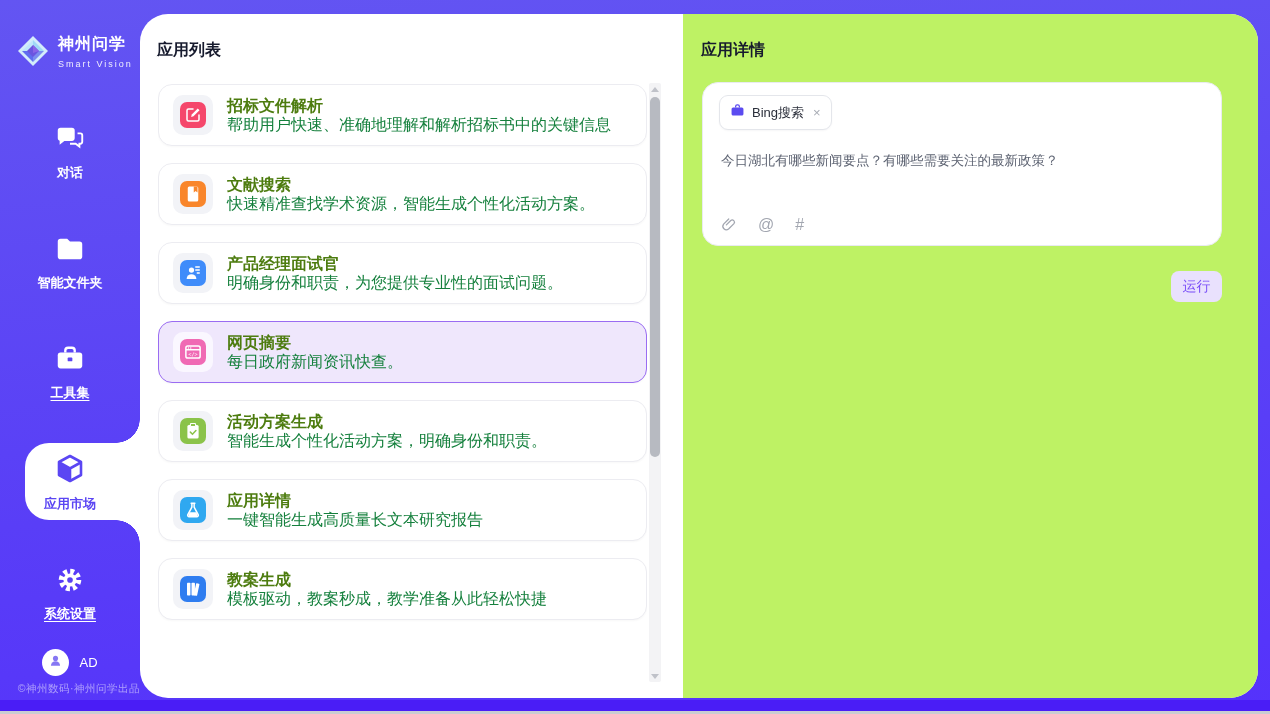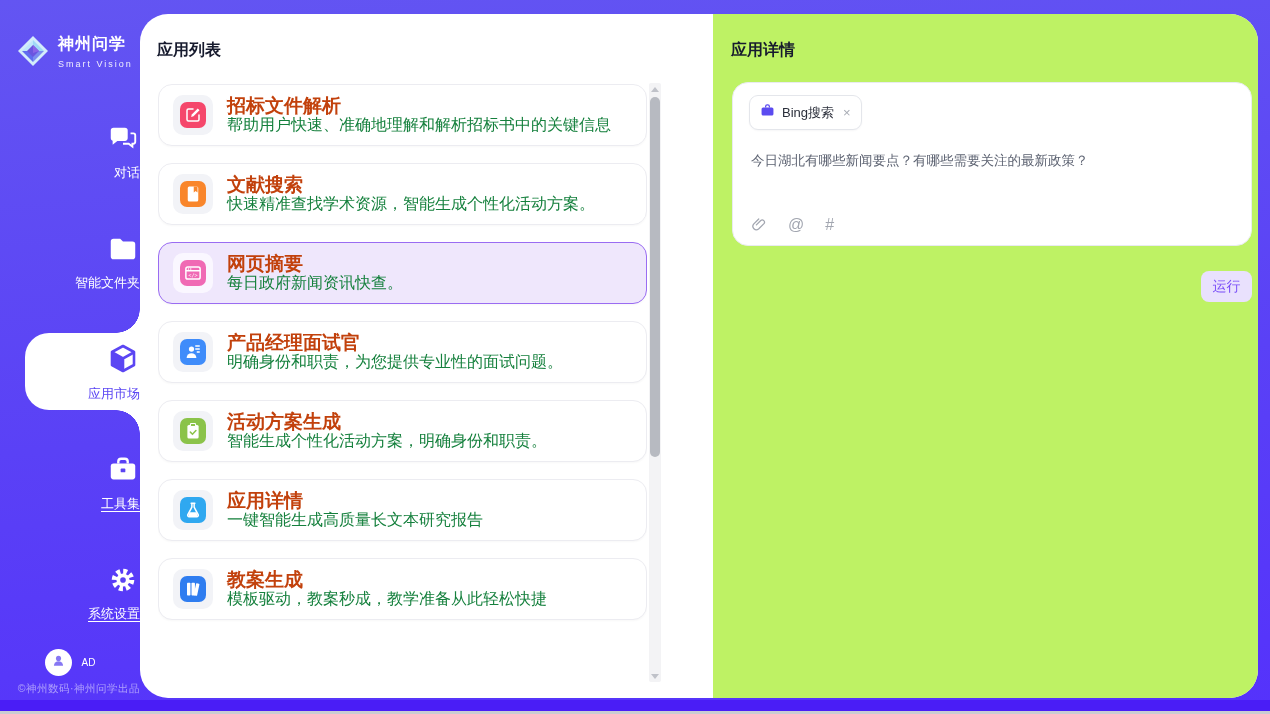--- a/index.html
+++ b/index.html
@@ -9,57 +9,57 @@
   
   .bottom-blue{position:absolute;left:0;right:0;bottom:3px;height:11px;background:#4a1df6;}
   .bottom-gray{position:absolute;left:0;right:0;bottom:0;height:3px;background:#caccd2;}
 
   
   .sidebar{position:absolute;left:0;top:0;width:140px;bottom:14px;z-index:2;}
   .logo{display:flex;align-items:center;gap:8px;margin:34px 0 0 16px;justify-content:center;}
   .logo-text .cn{color:#fff;font-weight:bold;font-size:16px;letter-spacing:1px;line-height:18px;}
   .logo-text .en{color:rgba(255,255,255,.9);font-size:9px;letter-spacing:2px;line-height:11px;}
   .nav{margin-top:41px;}
-  .nav-item{position:relative;width:140px;text-align:right;padding:9px 0 7px;margin-bottom:34px;cursor:pointer;}
+  .nav-item{position:relative;width:140px;text-align:center;padding:9px 0 7px;margin-bottom:34px;cursor:pointer;font-weight:bold;}
   .nav-icon{position:relative;z-index:1;display:inline-flex;width:34px;height:34px;align-items:center;justify-content:center;}
   .nav-label{position:relative;z-index:1;display:block;margin-top:5px;font-size:13px;color:#fff;}
   .nav-label.underlined{text-decoration:underline;text-underline-offset:3px;}
   .nav-item.active .nav-label{color:#5b46f3;text-decoration:none;}
   .pill{display:none;}
   .nav-item.active .pill{display:block;position:absolute;left:25px;right:0;top:0;bottom:0;background:#fff;
         border-radius:24px 0 0 24px;z-index:0;}
   .nav-item.active .pill::before{content:"";position:absolute;top:-24px;right:0;width:24px;height:24px;
         background:radial-gradient(circle at 0 0,rgba(0,0,0,0) 23.5px,#fff 24px);}
   .nav-item.active .pill::after{content:"";position:absolute;bottom:-24px;right:0;width:24px;height:24px;
         background:radial-gradient(circle at 0 100%,rgba(0,0,0,0) 23.5px,#fff 24px);}
   .user-row{position:absolute;bottom:24px;left:0;width:140px;display:flex;align-items:center;justify-content:center;gap:10px;}
   .avatar{width:27px;height:27px;border-radius:50%;background:#fff;display:flex;align-items:center;justify-content:center;}
-  .user-name{color:#fff;font-size:10px;}
+  .user-name{color:#fff;font-size:13px;}
   .side-footer{position:absolute;bottom:4px;left:0;width:140px;text-align:right;
         color:rgba(255,255,255,.5);font-size:10.5px;letter-spacing:.5px;}
 
   
   .content{position:absolute;left:140px;top:14px;right:12px;bottom:16px;background:#fff;
-        border-radius:28px;display:flex;overflow:hidden;z-index:1;gap:30px;}
+        border-radius:28px;display:flex;overflow:hidden;z-index:1;}
   .panel-title{font-size:16px;font-weight:bold;color:#171b2e;}
 
   
   .list-panel{position:relative;width:543px;flex:none;}
   .list-panel .panel-title{position:absolute;left:17px;top:26px;}
   .cards{position:absolute;left:18px;top:70px;width:489px;bottom:16px;overflow:hidden;}
   .card{box-sizing:border-box;display:flex;align-items:center;height:62px;margin-bottom:17px;
         padding:0 14px;background:#fff;border:1px solid #ececf1;border-radius:14px;
         box-shadow:0 1px 2px rgba(20,20,40,.03);cursor:pointer;}
   .card.selected{background:#efe7fc;border:1.5px solid #9a6cf2;}
   .icon-box{flex:none;width:40px;height:40px;border-radius:10px;background:#f2f3f7;
         display:flex;align-items:center;justify-content:center;}
   .card.selected .icon-box{background:#faf7ff;}
   .icon-chip{display:flex;width:26px;height:26px;border-radius:7px;align-items:center;justify-content:center;}
   .card-text{margin-left:14px;min-width:0;}
-  .card-title{font-size:19px;font-weight:bold;color:#c2410c;line-height:17px;}
+  .card-title{font-size:16px;font-weight:bold;color:#4d7c0f;line-height:17px;}
   .card-desc{font-size:16px;color:#15803d;line-height:16px;margin-top:3px;white-space:nowrap;}
   
   .scrollbar{position:absolute;left:509px;top:69px;bottom:16px;width:12px;background:#f3f3f5;border-radius:2px;}
   .sb-arrow{position:absolute;left:0;width:12px;height:12px;display:flex;align-items:center;justify-content:center;cursor:pointer;}
   .sb-up{top:0;} .sb-down{bottom:0;}
   .tri-up{width:0;height:0;border-left:4px solid transparent;border-right:4px solid transparent;border-bottom:5px solid #c0c2c9;}
   .tri-down{width:0;height:0;border-left:4px solid transparent;border-right:4px solid transparent;border-top:5px solid #c0c2c9;}
   .sb-thumb{position:absolute;left:1px;top:14px;width:10px;height:360px;background:#b7bac1;border-radius:5px;cursor:pointer;}
 
   
@@ -118,42 +118,42 @@
   <div class="nav-item">
     
     <span class="nav-icon">
             <svg viewBox="0 0 34 34" width="32" height="32">
               <path d="M4 9a3 3 0 0 1 3-3h7l3 3h10a3 3 0 0 1 3 3v13a3 3 0 0 1-3 3H7a3 3 0 0 1-3-3z" fill="#fff"></path>
             </svg>
           </span>
     <span class="nav-label">智能文件夹</span>
   </div>
 
+  <div class="nav-item">
+    
+    <span class="nav-icon">
+            <svg viewBox="0 0 34 34" width="32" height="32">
+              <path d="M12 10V8a3 3 0 0 1 3-3h4a3 3 0 0 1 3 3v2" fill="none" stroke="#fff" stroke-width="2.5"></path>
+              <rect x="4" y="10" width="26" height="17" rx="3" fill="#fff"></rect>
+              <rect x="14.5" y="15.5" width="5" height="4" rx="1" fill="#5b43f2"></rect>
+            </svg>
+          </span>
+    <span class="nav-label underlined">工具集</span>
+  </div>
+
   <div class="nav-item active">
     <span class="pill"></span>
     <span class="nav-icon">
             <svg viewBox="0 0 34 34" width="34" height="34">
               <path d="M17 4l11 6v13l-11 6-11-6V10z" fill="none" stroke="#5b46f3" stroke-width="2.6" stroke-linejoin="round"></path>
               <path d="M6.3 10.5L17 16.4l10.7-5.9M17 16.4V28" fill="none" stroke="#5b46f3" stroke-width="2.6"></path>
               <path d="M6 10.8v11.9l10.6 5.8V16.6z" fill="#5b46f3"></path>
             </svg>
           </span>
     <span class="nav-label">应用市场</span>
-  </div>
-
-  <div class="nav-item">
-    
-    <span class="nav-icon">
-            <svg viewBox="0 0 34 34" width="32" height="32">
-              <path d="M12 10V8a3 3 0 0 1 3-3h4a3 3 0 0 1 3 3v2" fill="none" stroke="#fff" stroke-width="2.5"></path>
-              <rect x="4" y="10" width="26" height="17" rx="3" fill="#fff"></rect>
-              <rect x="14.5" y="15.5" width="5" height="4" rx="1" fill="#5b43f2"></rect>
-            </svg>
-          </span>
-    <span class="nav-label underlined">工具集</span>
   </div>
 
   <div class="nav-item">
     
     <span class="nav-icon">
             <svg viewBox="0 0 34 34" width="32" height="32">
               <circle cx="17" cy="17" r="9" fill="none" stroke="#fff" stroke-width="6" stroke-dasharray="4 3.06"></circle>
               <circle cx="17" cy="17" r="7" fill="#fff"></circle>
               <circle cx="17" cy="17" r="3" fill="#5b43f2"></circle>
             </svg>
@@ -202,51 +202,51 @@
                   <path d="M13 2v8l2.5-2L18 10V2z" fill="currentColor"></path>
                 </svg>
               </span>
     </span>
     <span class="card-text">
       <div class="card-title">文献搜索</div>
       <div class="card-desc">快速精准查找学术资源，智能生成个性化活动方案。</div>
     </span>
   </div>
 
+  <div class="card">
+    <span class="icon-box">
+      <span class="icon-chip" style="background: rgb(63, 140, 250); color: rgb(63, 140, 250);">
+                <svg viewBox="0 0 24 24" width="18" height="18">
+                  <circle cx="10" cy="8" r="3.5" fill="#fff"></circle>
+                  <path d="M3.5 20a6.5 6.5 0 0 1 13 0z" fill="#fff"></path>
+                  <path d="M15 4h6M15 8h6M17 12h4" stroke="#fff" stroke-width="1.8"></path>
+                </svg>
+              </span>
+    </span>
+    <span class="card-text">
+      <div class="card-title">产品经理面试官</div>
+      <div class="card-desc">明确身份和职责，为您提供专业性的面试问题。</div>
+    </span>
+  </div>
+
   <div class="card selected">
     <span class="icon-box">
       <span class="icon-chip" style="background: rgb(240, 106, 180); color: rgb(240, 106, 180);">
                 <svg viewBox="0 0 24 24" width="18" height="18">
                   <rect x="2.5" y="4" width="19" height="16" rx="2.5" fill="none" stroke="#fff" stroke-width="2"></rect>
                   <line x1="2.5" y1="9" x2="21.5" y2="9" stroke="#fff" stroke-width="2"></line>
                   <circle cx="6" cy="6.6" r=".9" fill="#fff"></circle>
                   <circle cx="9" cy="6.6" r=".9" fill="#fff"></circle>
                   <text x="12" y="17.5" font-size="7" font-family="DejaVu Sans Mono, monospace" fill="#fff" text-anchor="middle">&lt;/&gt;</text>
                 </svg>
               </span>
     </span>
     <span class="card-text">
       <div class="card-title">网页摘要</div>
       <div class="card-desc">每日政府新闻资讯快查。</div>
-    </span>
-  </div>
-
-  <div class="card">
-    <span class="icon-box">
-      <span class="icon-chip" style="background: rgb(63, 140, 250); color: rgb(63, 140, 250);">
-                <svg viewBox="0 0 24 24" width="18" height="18">
-                  <circle cx="10" cy="8" r="3.5" fill="#fff"></circle>
-                  <path d="M3.5 20a6.5 6.5 0 0 1 13 0z" fill="#fff"></path>
-                  <path d="M15 4h6M15 8h6M17 12h4" stroke="#fff" stroke-width="1.8"></path>
-                </svg>
-              </span>
-    </span>
-    <span class="card-text">
-      <div class="card-title">产品经理面试官</div>
-      <div class="card-desc">明确身份和职责，为您提供专业性的面试问题。</div>
     </span>
   </div>
 
 
   <div class="card">
     <span class="icon-box">
       <span class="icon-chip" style="background: rgb(139, 195, 74); color: rgb(139, 195, 74);">
                 <svg viewBox="0 0 24 24" width="18" height="18">
                   <rect x="4.5" y="4" width="15" height="18" rx="2" fill="#fff"></rect>
                   <rect x="8.5" y="2" width="7" height="4" rx="1.2" fill="currentColor" stroke="#fff" stroke-width="1.4"></rect>

